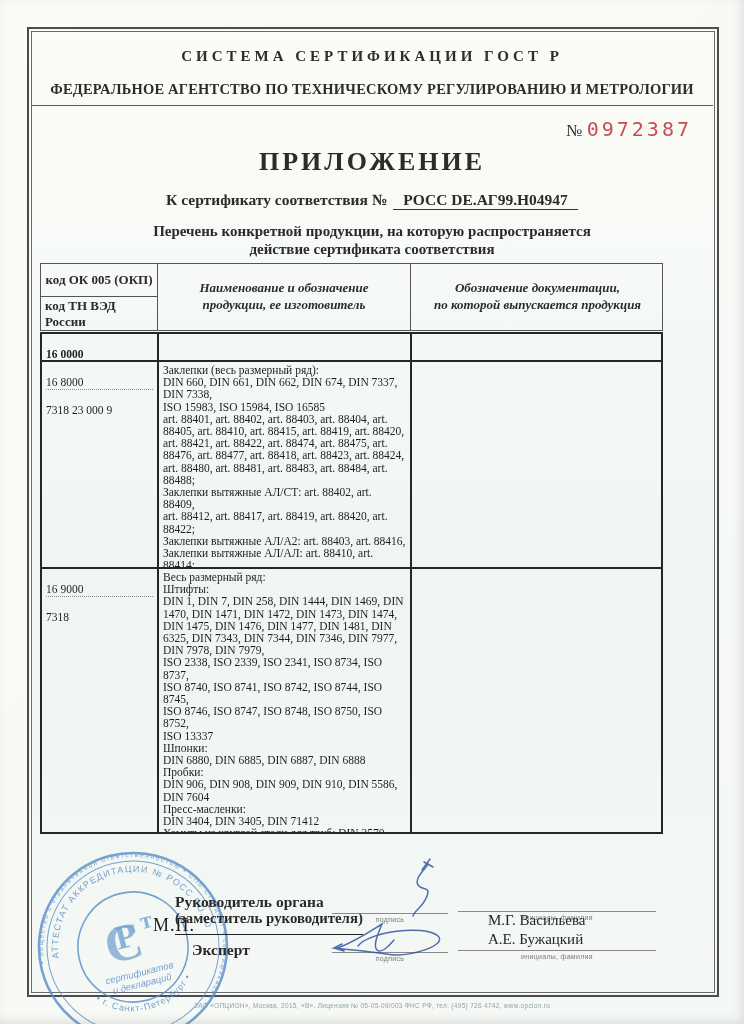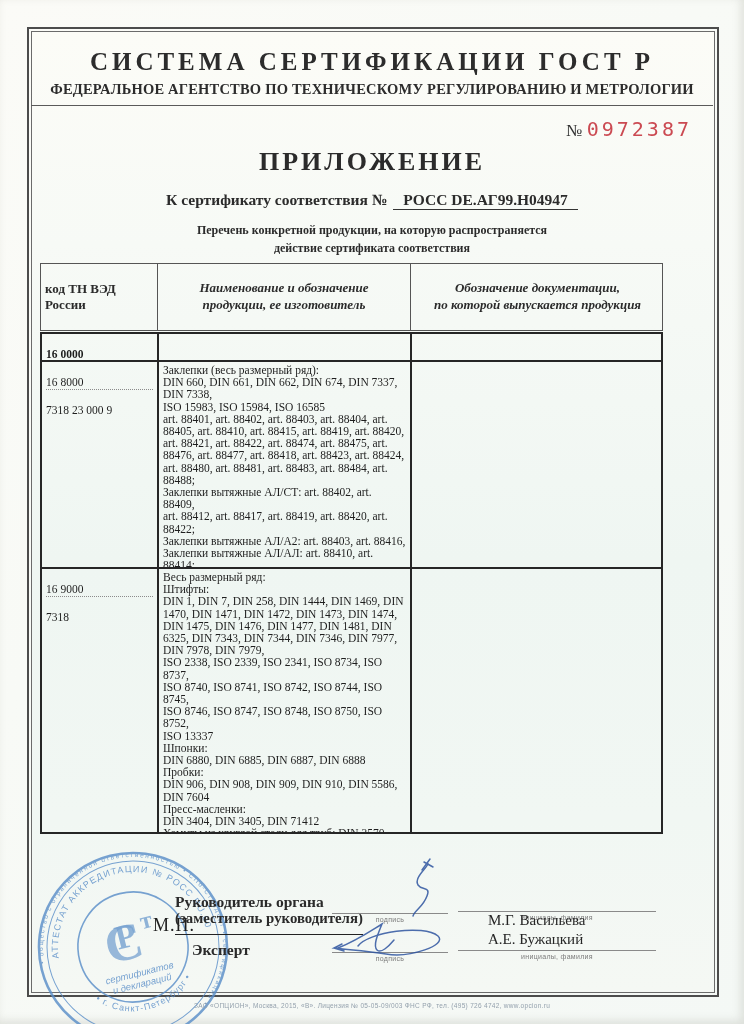--- a/index.html
+++ b/index.html
@@ -13,38 +13,38 @@
   .frame { position:absolute; left:27px; top:27px; width:688px; height:966px;
            border:2px solid #4c4c4c; }
   .frame-inner { position:absolute; left:2px; top:2px; right:2px; bottom:2px;
            border:1px solid #6b6b6b;
            background:linear-gradient(180deg,#fcfcf7 0%,#f7faf6 22%,#eff6f2 55%,#f1f7f3 82%,#f5f8f4 100%); }
 
   .abs { position:absolute; }
 
   
   .sys-title { left:0; right:0; top:48px; text-align:center; font-weight:bold;
-               font-size:25px; letter-spacing:4px; color:#2c2c2c; }
+               font-size:15px; letter-spacing:4px; color:#2c2c2c; }
   .agency { left:0; right:0; top:81px; text-align:center; font-weight:bold;
             font-size:14.5px; letter-spacing:.2px; color:#2c2c2c; }
   .header-rule { left:31px; width:682px; top:105px; border-top:1px solid #5a5a5a; height:0; }
 
   .doc-number { right:52px; top:117px; font-size:17px; color:#333; }
   .doc-number .digits { font-family:"DejaVu Sans Mono", monospace; font-size:20px;
                         letter-spacing:3px; color:#cb4a52; font-weight:500; }
 
   .doc-title { left:0; right:0; top:147px; text-align:center; font-weight:bold;
                font-size:26px; letter-spacing:3px; color:#2b2b2b; }
 
   .cert-line { left:0; right:0; top:191px; text-align:center; font-size:15.5px;
                font-weight:bold; color:#2b2b2b; }
   .cert-line .cert-num { font-weight:bold; border-bottom:1.3px solid #333;
                padding:0 10px 1px 10px; margin-left:6px; }
 
-  .subtitle { left:0; right:0; text-align:center; font-weight:bold; font-size:12px; color:#2b2b2b; }
+  .subtitle { left:0; right:0; text-align:center; font-weight:bold; font-size:15px; color:#2b2b2b; }
   .subtitle1 { top:223px; } .subtitle2 { top:241px; }
 
   
   .tbl { left:40px; top:263px; width:623px; }
   .grid3 { display:grid; grid-template-columns:117px 253px 253px; }
   .tbl-head { border:1px solid #555; height:66px; }
   .th { border-right:1px solid #555; font-size:13px; font-weight:600; color:#2b2b2b; }
   .th:last-child { border-right:none; }
   .th-center { display:flex; align-items:center; justify-content:center;
                text-align:center; white-space:pre-line; line-height:1.3;font-style:italic; }
@@ -120,20 +120,21 @@
     <span>К сертификату соответствия №</span><span class="cert-num">РОСС DE.АГ99.Н04947</span>
   </div>
 
   <div class="abs subtitle subtitle1">Перечень конкретной продукции,  на которую распространяется</div>
   <div class="abs subtitle subtitle2">действие сертификата соответствия</div>
 
   <div class="abs tbl">
 
     <div class="tbl-head grid3">
       <div class="th th-col1">
+        <div class="top">код ОК 005 (ОКП)</div>
         <div class="bot">код ТН ВЭД России</div>
       </div>
       <div class="th th-center">Наименование и обозначение
 продукции, ее изготовитель</div>
       <div class="th th-center">Обозначение документации,
 по которой выпускается продукция</div>
     </div>
 
     <div class="tbl-body">
 

